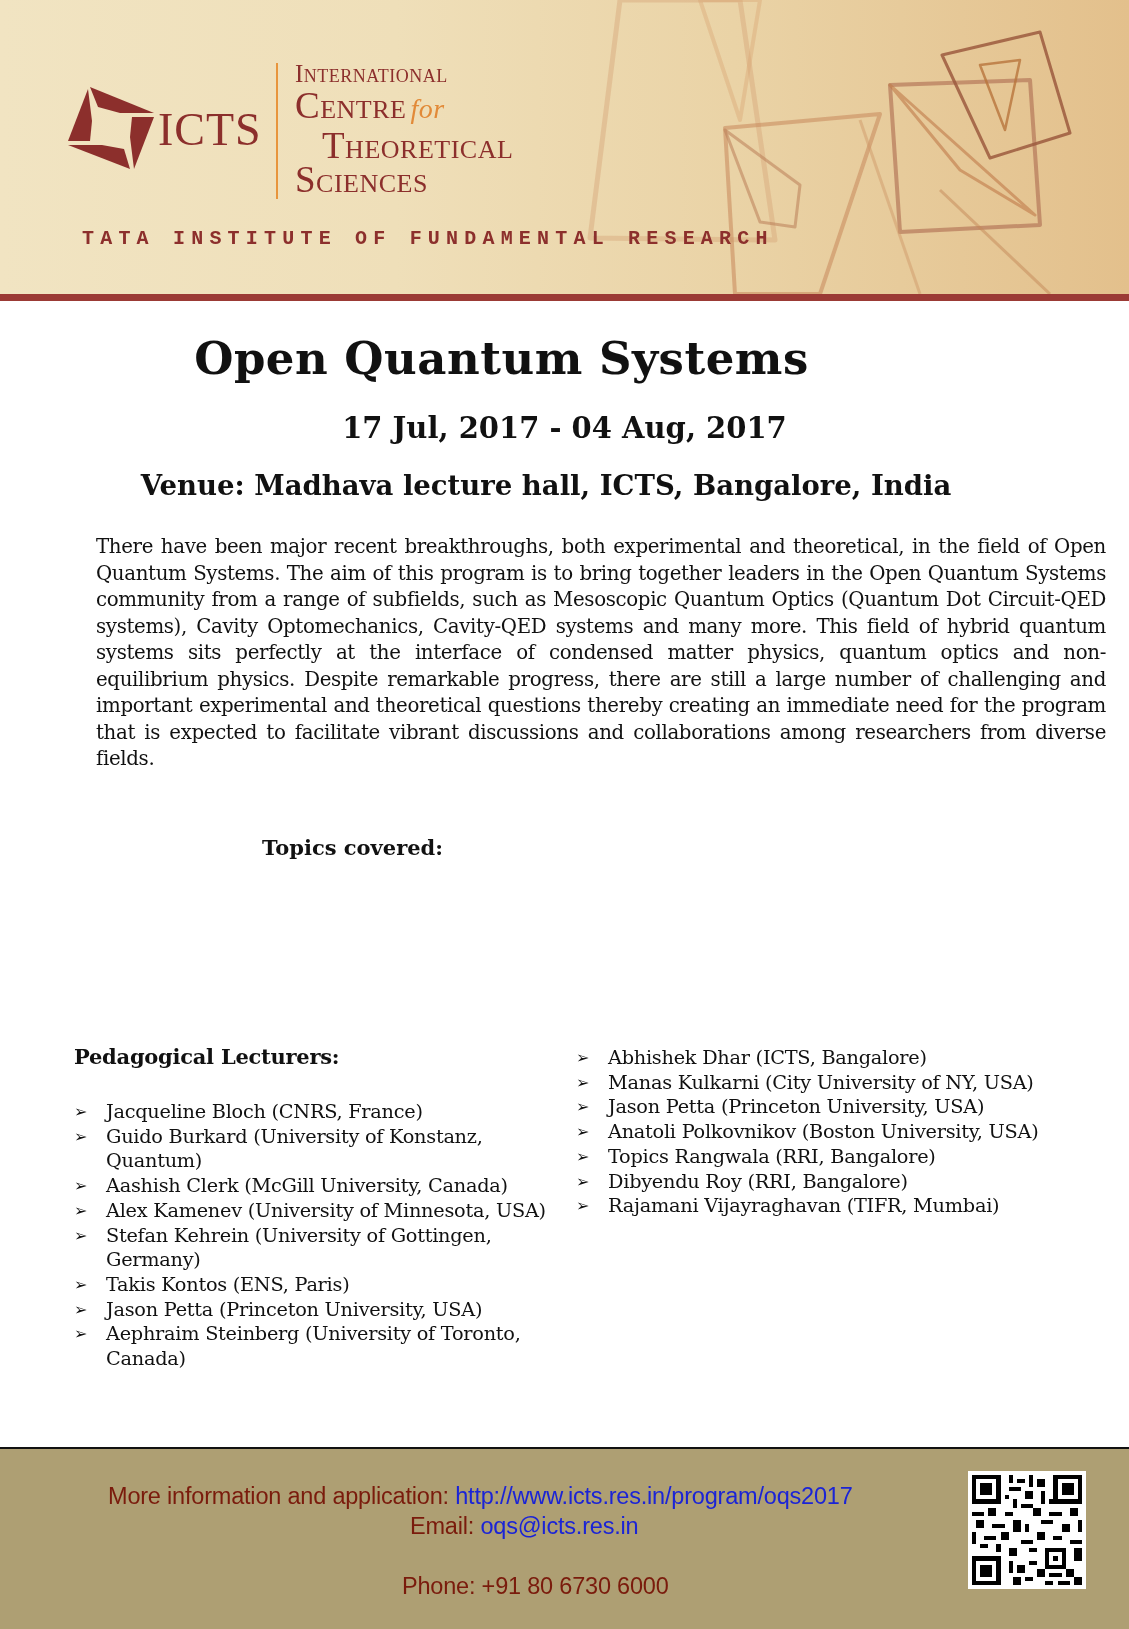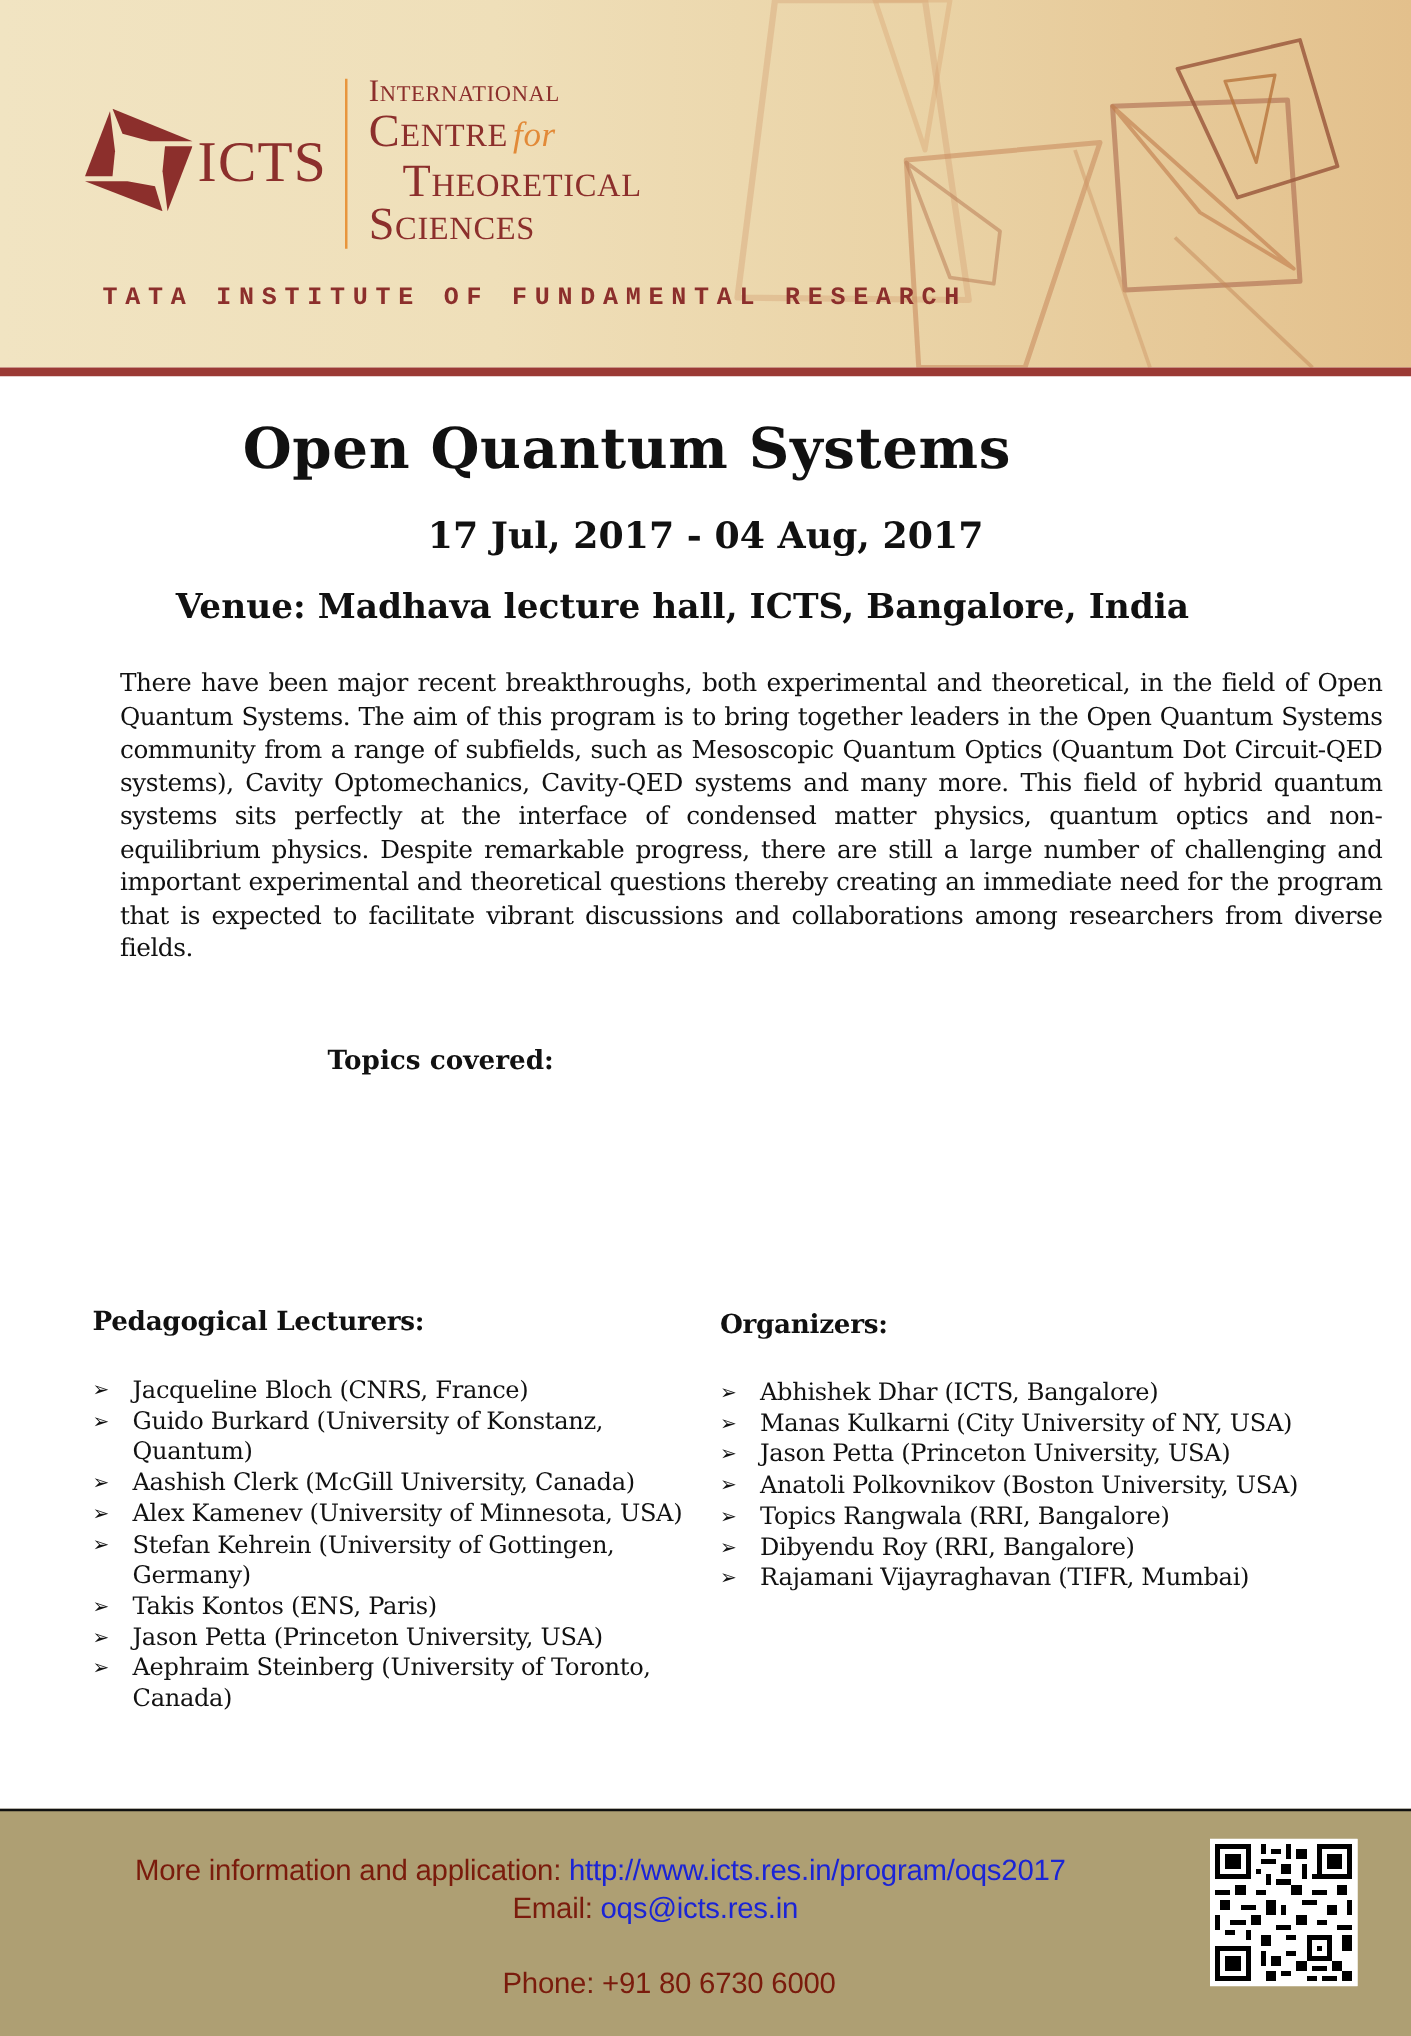--- a/index.html
+++ b/index.html
@@ -166,21 +166,20 @@
     <li><span class="bullet">➢</span><span>Aashish Clerk (McGill University, Canada)</span></li>
     <li><span class="bullet">➢</span><span>Alex Kamenev (University of Minnesota, USA)</span></li>
     <li><span class="bullet">➢</span><span>Stefan Kehrein (University of Gottingen, Germany)</span></li>
     <li><span class="bullet">➢</span><span>Takis Kontos (ENS, Paris)</span></li>
     <li><span class="bullet">➢</span><span>Jason Petta (Princeton University, USA)</span></li>
     <li><span class="bullet">➢</span><span>Aephraim Steinberg (University of Toronto, Canada)</span></li>
   </ul>
 </div>
 
 <div class="col col-right">
-  <h3>Organizers:</h3>
   <ul>
     <li><span class="bullet">➢</span><span>Abhishek Dhar (ICTS, Bangalore)</span></li>
     <li><span class="bullet">➢</span><span>Manas Kulkarni (City University of NY, USA)</span></li>
     <li><span class="bullet">➢</span><span>Jason Petta (Princeton University, USA)</span></li>
     <li><span class="bullet">➢</span><span>Anatoli Polkovnikov (Boston University, USA)</span></li>
     <li><span class="bullet">➢</span><span>Topics Rangwala (RRI, Bangalore)</span></li>
     <li><span class="bullet">➢</span><span>Dibyendu Roy (RRI, Bangalore)</span></li>
     <li><span class="bullet">➢</span><span>Rajamani Vijayraghavan (TIFR, Mumbai)</span></li>
   </ul>
 </div>

